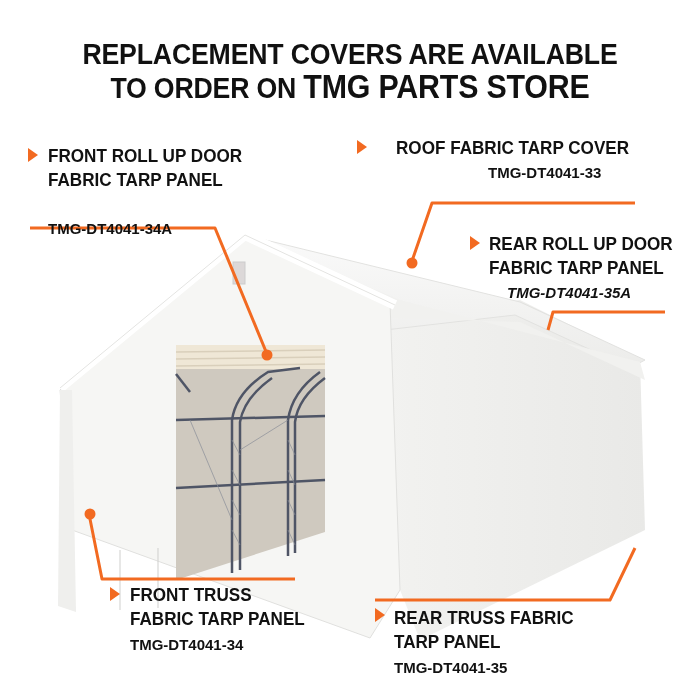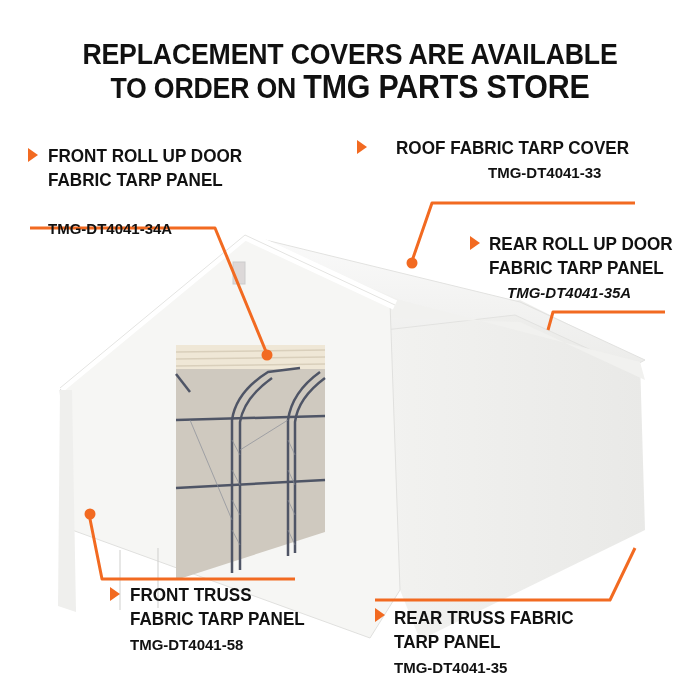--- a/index.html
+++ b/index.html
@@ -109,20 +109,20 @@
   <div>REAR ROLL UP DOOR</div>
   <div>FABRIC TARP PANEL</div>
 </div>
 <div class="code" style="left:507px;top:284px;font-style:italic;">TMG-DT4041-35A</div>
 
 <div class="arrow" style="left:110px;top:587px;"></div>
 <div class="label" style="left:130px;top:583px;">
   <div>FRONT TRUSS</div>
   <div>FABRIC TARP PANEL</div>
 </div>
-<div class="code" style="left:130px;top:636px;">TMG-DT4041-58</div>
+<div class="code" style="left:130px;top:636px;">TMG-DT4041-34</div>
 
 <div class="arrow" style="left:375px;top:608px;"></div>
 <div class="label" style="left:394px;top:606px;">
   <div>REAR TRUSS FABRIC</div>
   <div>TARP PANEL</div>
 </div>
 <div class="code" style="left:394px;top:659px;">TMG-DT4041-35</div>
 
 </body></html>

